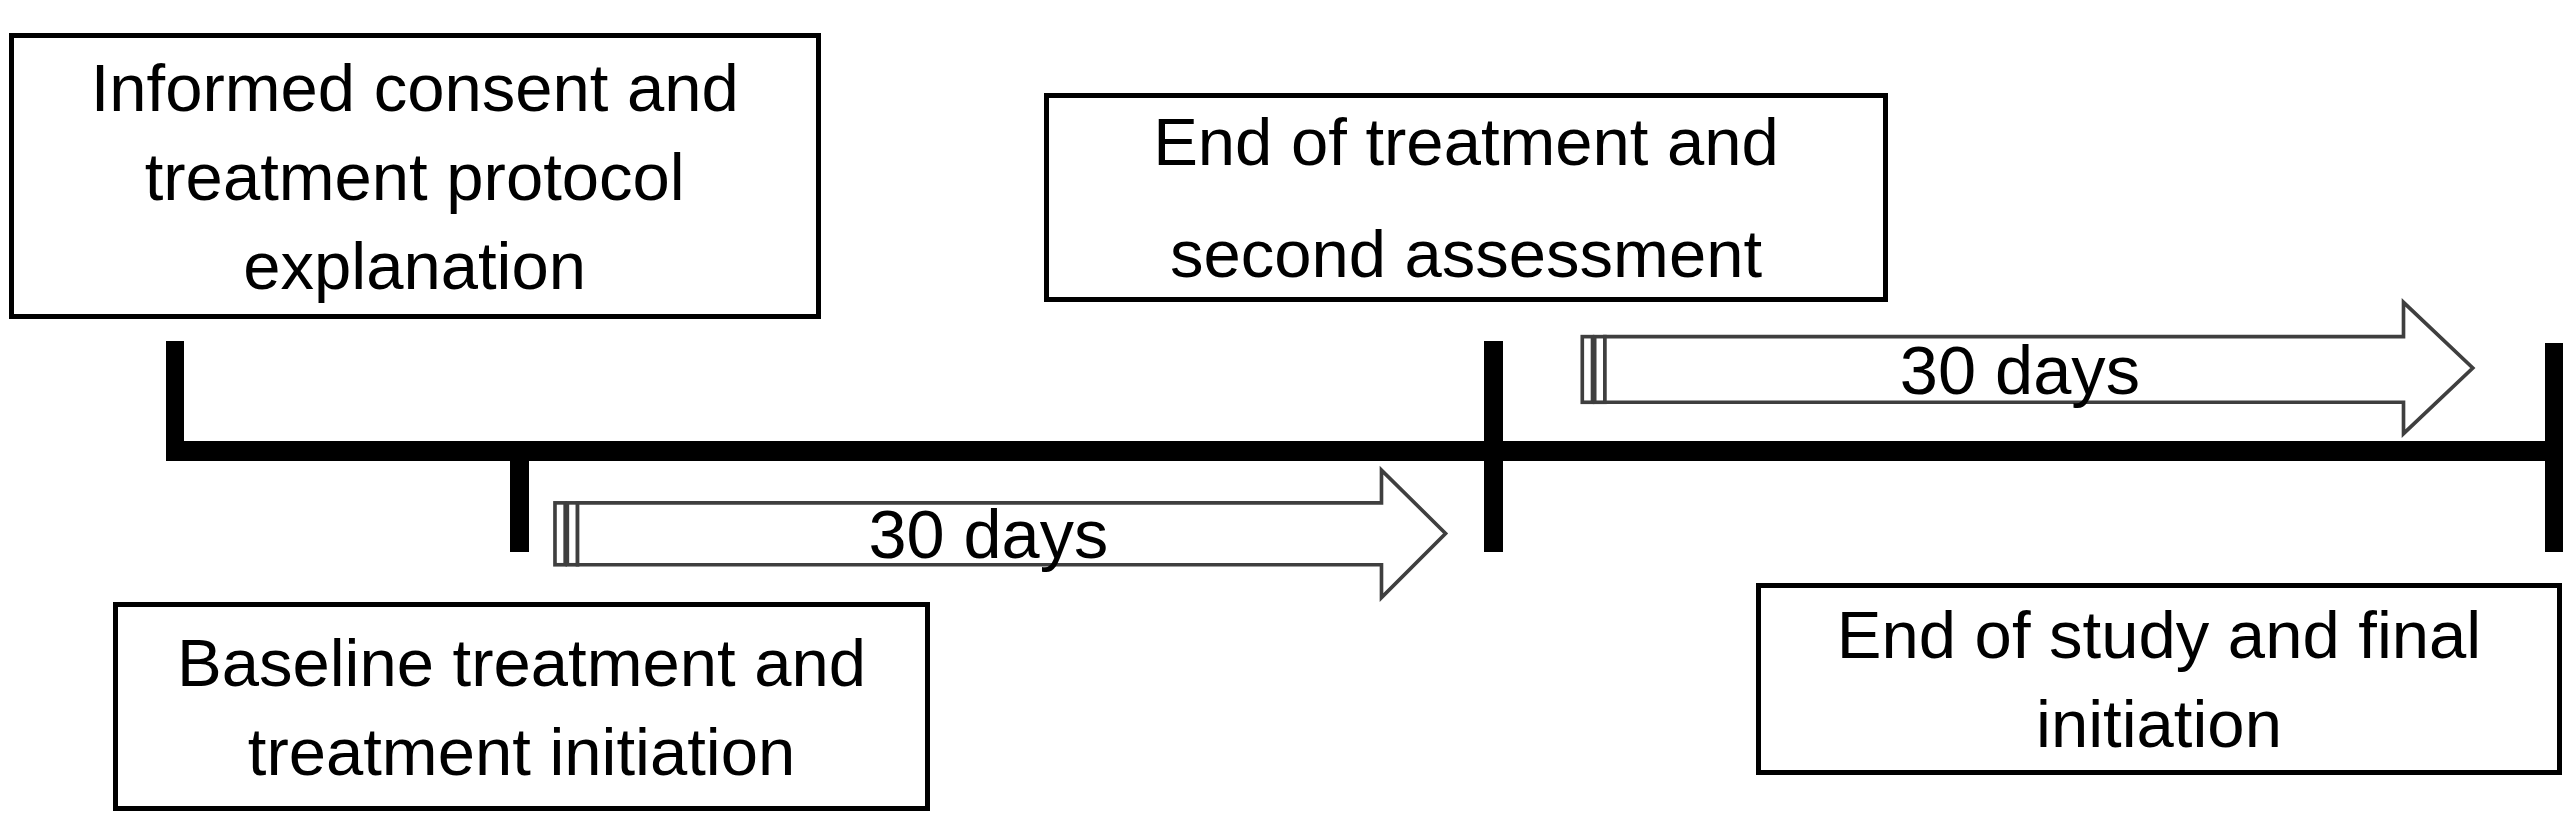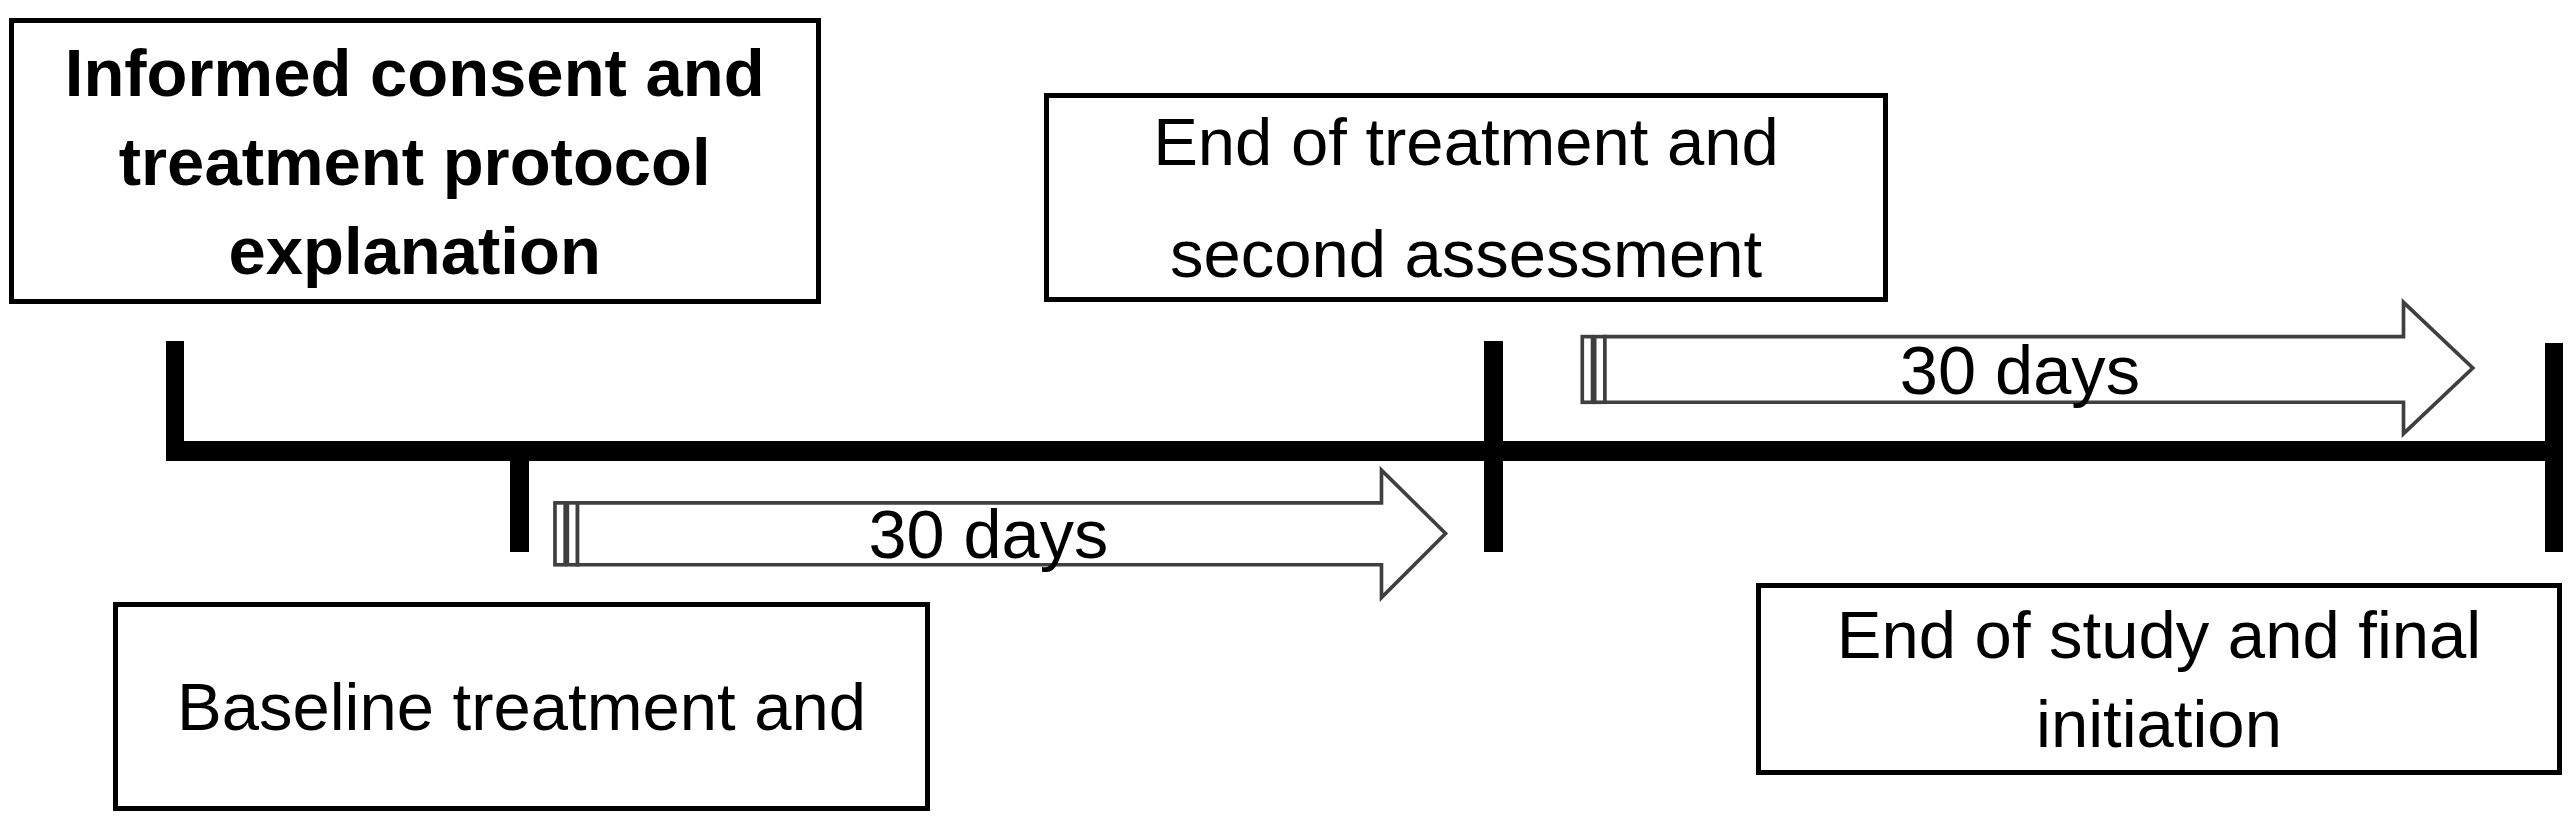--- a/index.html
+++ b/index.html
@@ -51,33 +51,34 @@
     font-size: 94px;
     fill: #000000;
     text-anchor: middle;
   }
 </style>
 </head>
 <body>
 
 <div class="canvas">
 
-  <div class="event-box" style="left:8.7px; top:18px; width:812px; height:286px;font-weight:bold;">
+  <div class="event-box" style="left:8.7px; top:33px; width:812px; height:286px;">
     <div class="box-line">Informed consent and</div>
     <div class="box-line">treatment protocol</div>
     <div class="box-line">explanation</div>
   </div>
 
   <div class="event-box" style="left:1044px; top:93px; width:844px; height:209px;gap:23px;">
     <div class="box-line">End of treatment and</div>
     <div class="box-line">second assessment</div>
   </div>
 
   <div class="event-box" style="left:113px; top:602px; width:817px; height:209px;">
     <div class="box-line">Baseline treatment and</div>
+    <div class="box-line">treatment initiation</div>
   </div>
 
   <div class="event-box" style="left:1756px; top:583px; width:806px; height:192px;">
     <div class="box-line">End of study and final</div>
     <div class="box-line">initiation</div>
   </div>
 
   <div class="tl-bar" style="left:166px; top:441px; width:2396px; height:19.7px;"></div>
 
   <div class="tl-tick" style="left:166px; top:341px; width:18px; height:120px;"></div>

